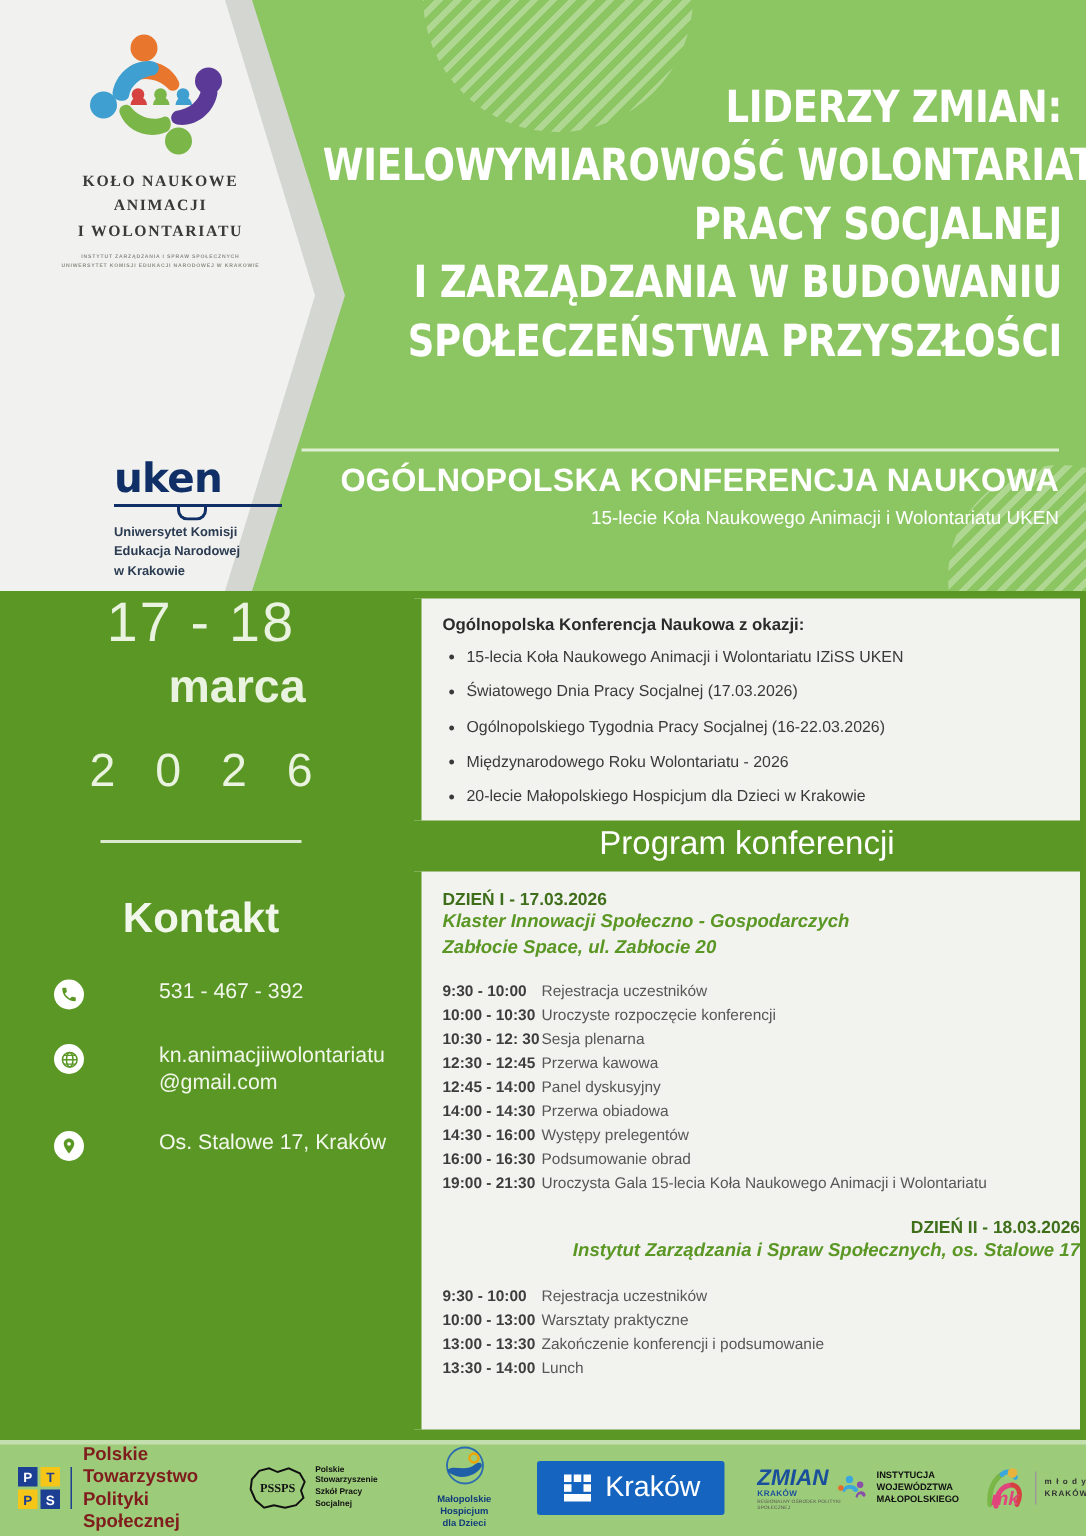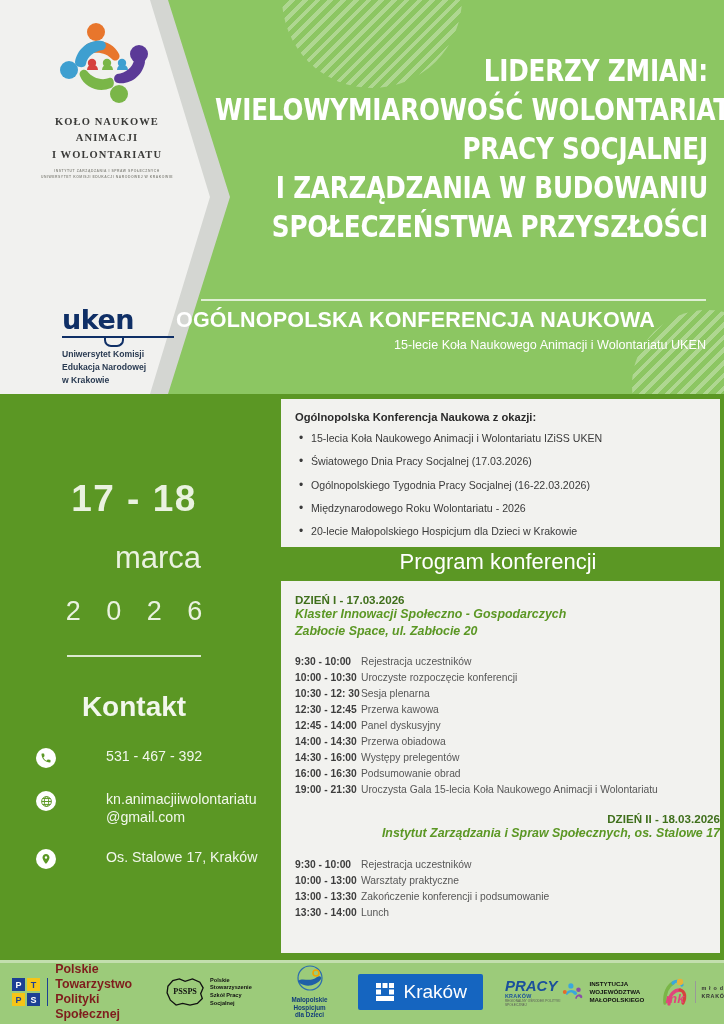--- a/index.html
+++ b/index.html
@@ -101,21 +101,21 @@
     font-size: 3.4px;
     letter-spacing: 0.55px;
     line-height: 1.9;
     color: #8d8d86;
     font-weight: 700;
   }
 
   
   .uken-logo {
     position: absolute;
-    left: 62px; top: 306px;
+    left: 76px; top: 306px;
     width: 150px;
   }
   .uken-word {
     font-size: 27px;
     font-weight: 700;
     color: #0f2f66;
     letter-spacing: -0.5px;
     line-height: 1;
     font-family: "DejaVu Sans", sans-serif;
   }
@@ -165,21 +165,21 @@
   .title-divider {
     position: absolute;
     right: 18px; top: 299px;
     width: 505px; height: 2px;
     background: rgba(255,255,255,0.72);
   }
   .subtitle-main {
     position: absolute;
     right: 18px; top: 308px;
     width: 530px;
-    text-align: left;
+    text-align: right;
     font-size: 21.5px;
     font-weight: 600;
     color: #ffffff;
     letter-spacing: 0.2px;
   }
   .subtitle-small {
     position: absolute;
     right: 18px; top: 338px;
     width: 530px;
     text-align: right;
@@ -198,36 +198,35 @@
 
   
   .left-col {
     position: absolute;
     left: 0; top: 0;
     width: 268px; height: 566px;
     color: #eef4e6;
     text-align: center;
   }
   .date-range {
-    margin-top: 84px;
     font-size: 37px;
-    font-weight: 700;
+    font-weight: 400;
     letter-spacing: 1.5px;
     color: #eaf2e0;
   }
   .date-month {
+    margin-top: 4px;
+    font-size: 31px;
+    font-weight: 700;
+    color: #eaf2e0;
+    padding-left: 48px;
+  }
+  .date-year {
     margin-top: 20px;
     font-size: 31px;
-    font-weight: 400;
-    color: #eaf2e0;
-    padding-left: 48px;
-  }
-  .date-year {
-    margin-top: 20px;
-    font-size: 27px;
     font-weight: 400;
     letter-spacing: 9px;
     color: #eaf2e0;
     padding-left: 9px;
   }
   .left-rule {
     width: 134px; height: 2px;
     background: #dce9cf;
     margin: 28px auto 0 auto;
   }
@@ -664,21 +663,21 @@
         <rect x="15" y="2" width="5" height="5" fill="#fff"></rect>
         <rect x="2" y="8.5" width="5" height="5" fill="#fff"></rect>
         <rect x="15" y="8.5" width="5" height="5" fill="#fff"></rect>
         <rect x="2" y="15" width="18" height="5" fill="#fff"></rect>
       </svg>
       <span class="krakow-text">Kraków</span>
     </div>
 
     <div class="logo-rops">
       <div>
-        <div class="rops-word">PRACY</div>
+        <div class="rops-word">ZMIAN</div>
         <div class="rops-sub">KRAKÓW</div>
         <div class="rops-tiny">REGIONALNY OŚRODEK POLITYKI SPOŁECZNEJ</div>
       </div>
       <svg width="30" height="26" viewBox="0 0 30 26" style="margin-left:-4px;">
         <circle cx="13" cy="5" r="3.4" fill="#3aa7dd"></circle>
         <path d="M7 14 C9 9 18 9 21 14 C22 16 19 18 17 16 C15 13 11 13 9 16 C7 18 6 16 7 14 Z" fill="#3aa7dd"></path>
         <circle cx="23" cy="10" r="3" fill="#8a4fa8"></circle>
         <path d="M19 20 C21 15 27 15 28 19 C28.5 21 26 22 25 20 C24 18 21 19 21 21 C20.5 23 18 22 19 20 Z" fill="#8a4fa8"></path>
         <circle cx="5" cy="13" r="2.6" fill="#e36b2c"></circle>
       </svg>

